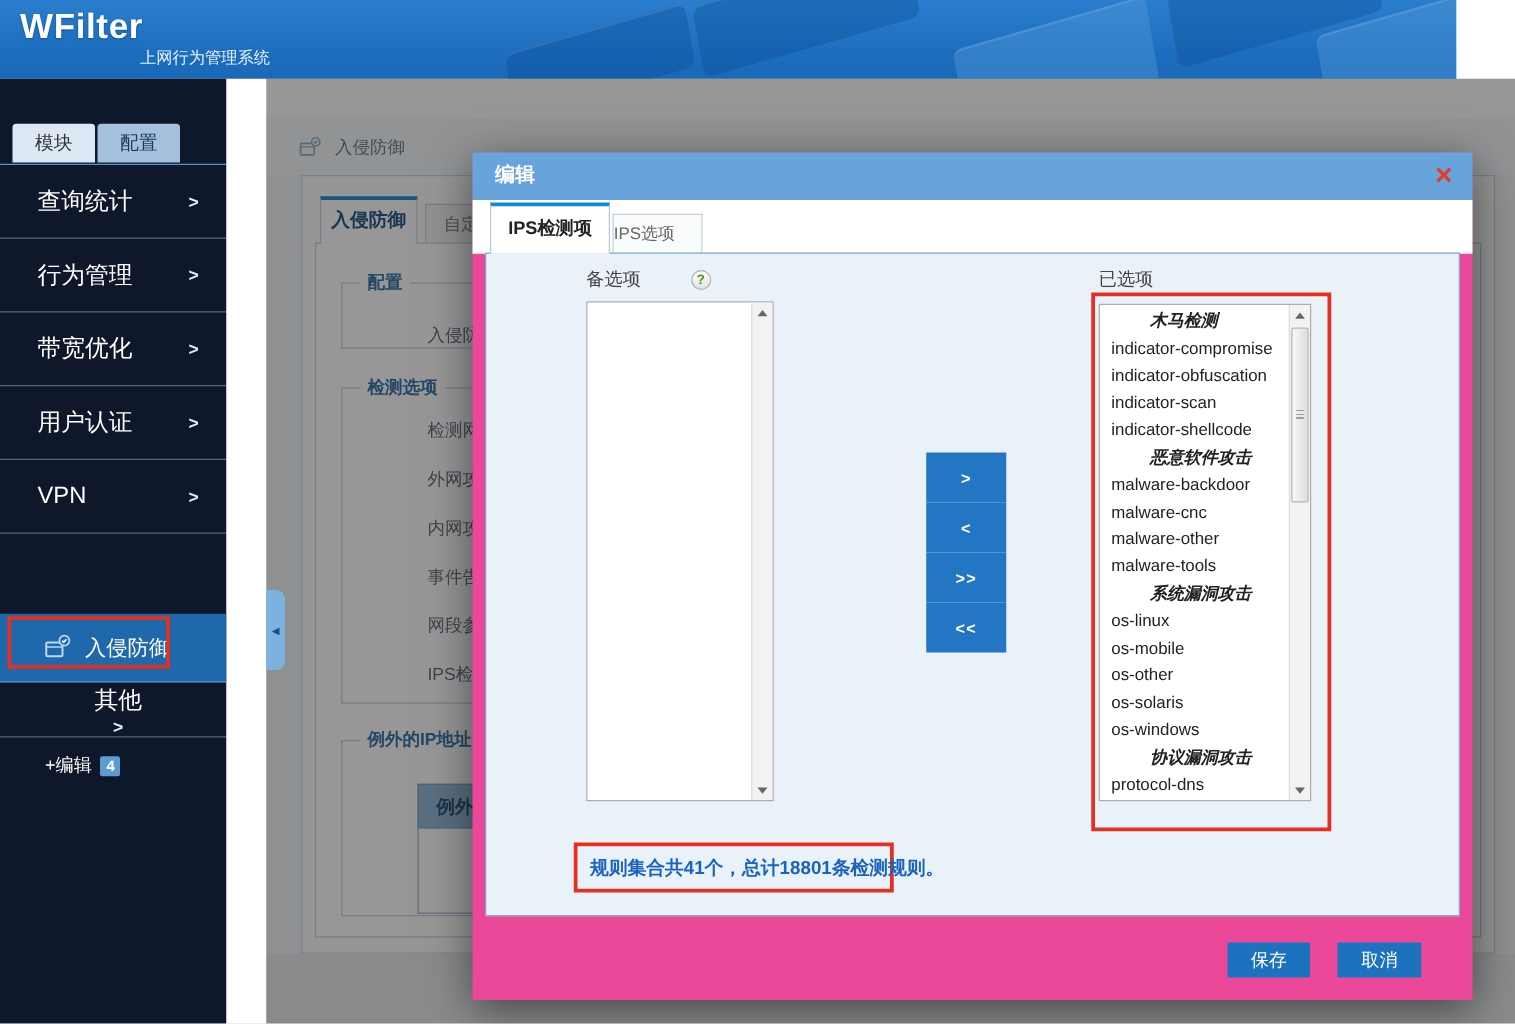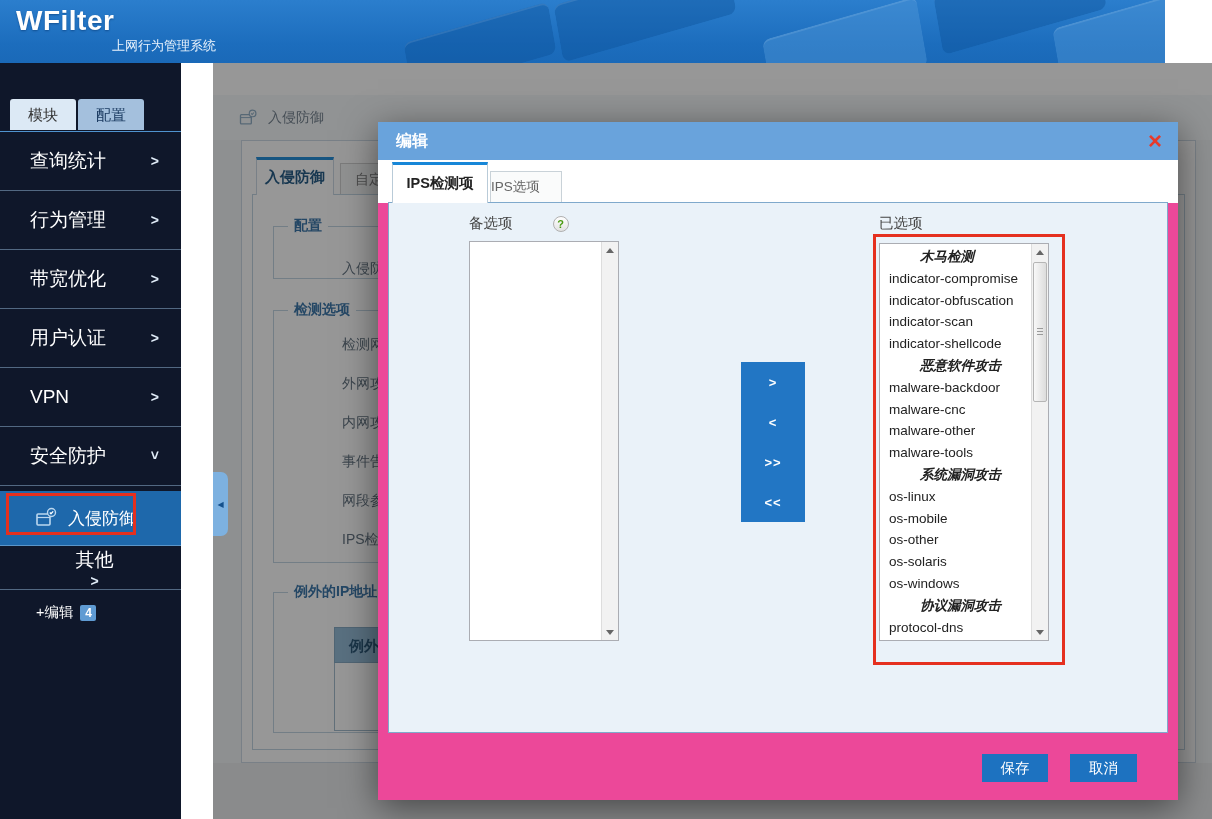--- a/index.html
+++ b/index.html
@@ -139,24 +139,20 @@
           <span class="side-arrow">&gt;</span>
         </div>
         <div class="side-item">
           <span>用户认证</span>
           <span class="side-arrow">&gt;</span>
         </div>
         <div class="side-item">
           <span>VPN</span>
           <span class="side-arrow">&gt;</span>
         </div>
-        <div class="side-item">
-          <span>安全防护</span>
-          <span class="side-arrow">˅</span>
-        </div>
       </nav>
     <div class="side-sub">
       <span class="icon-svg">
         <svg width="24" height="24" viewBox="0 0 24 24">
           <rect x="3" y="8" width="13" height="11" rx="1" fill="none" stroke="#bcd8ef" stroke-width="1.6"></rect>
           <path d="M3 11.5 H16" stroke="#bcd8ef" stroke-width="1.2" fill="none"></path>
           <circle cx="17.5" cy="6.5" r="4" fill="#1e68ab" stroke="#bcd8ef" stroke-width="1.4"></circle>
           <path d="M15.8 6.5 l1.2 1.3 l2.2-2.4" stroke="#ffffff" stroke-width="1.3" fill="none"></path>
         </svg>
       </span>
@@ -286,18 +282,21 @@
           <div class="sb-thumb">
               <div class="sb-grip"></div>
             </div>
           <div class="sb-btn down">
               <div class="tri-down"></div>
             </div>
         </div>
       </div>
       <div class="red-frame frame-list"></div>
 
+      <div class="note-wrap">
+        <span class="note">规则集合共41个，总计18801条检测规则。</span>
+      </div>
     </div>
     <button class="m-footer-btn btn-save">保存</button>
     <button class="m-footer-btn btn-cancel">取消</button>
   </section>
 
 </div>
 
 </body></html>

